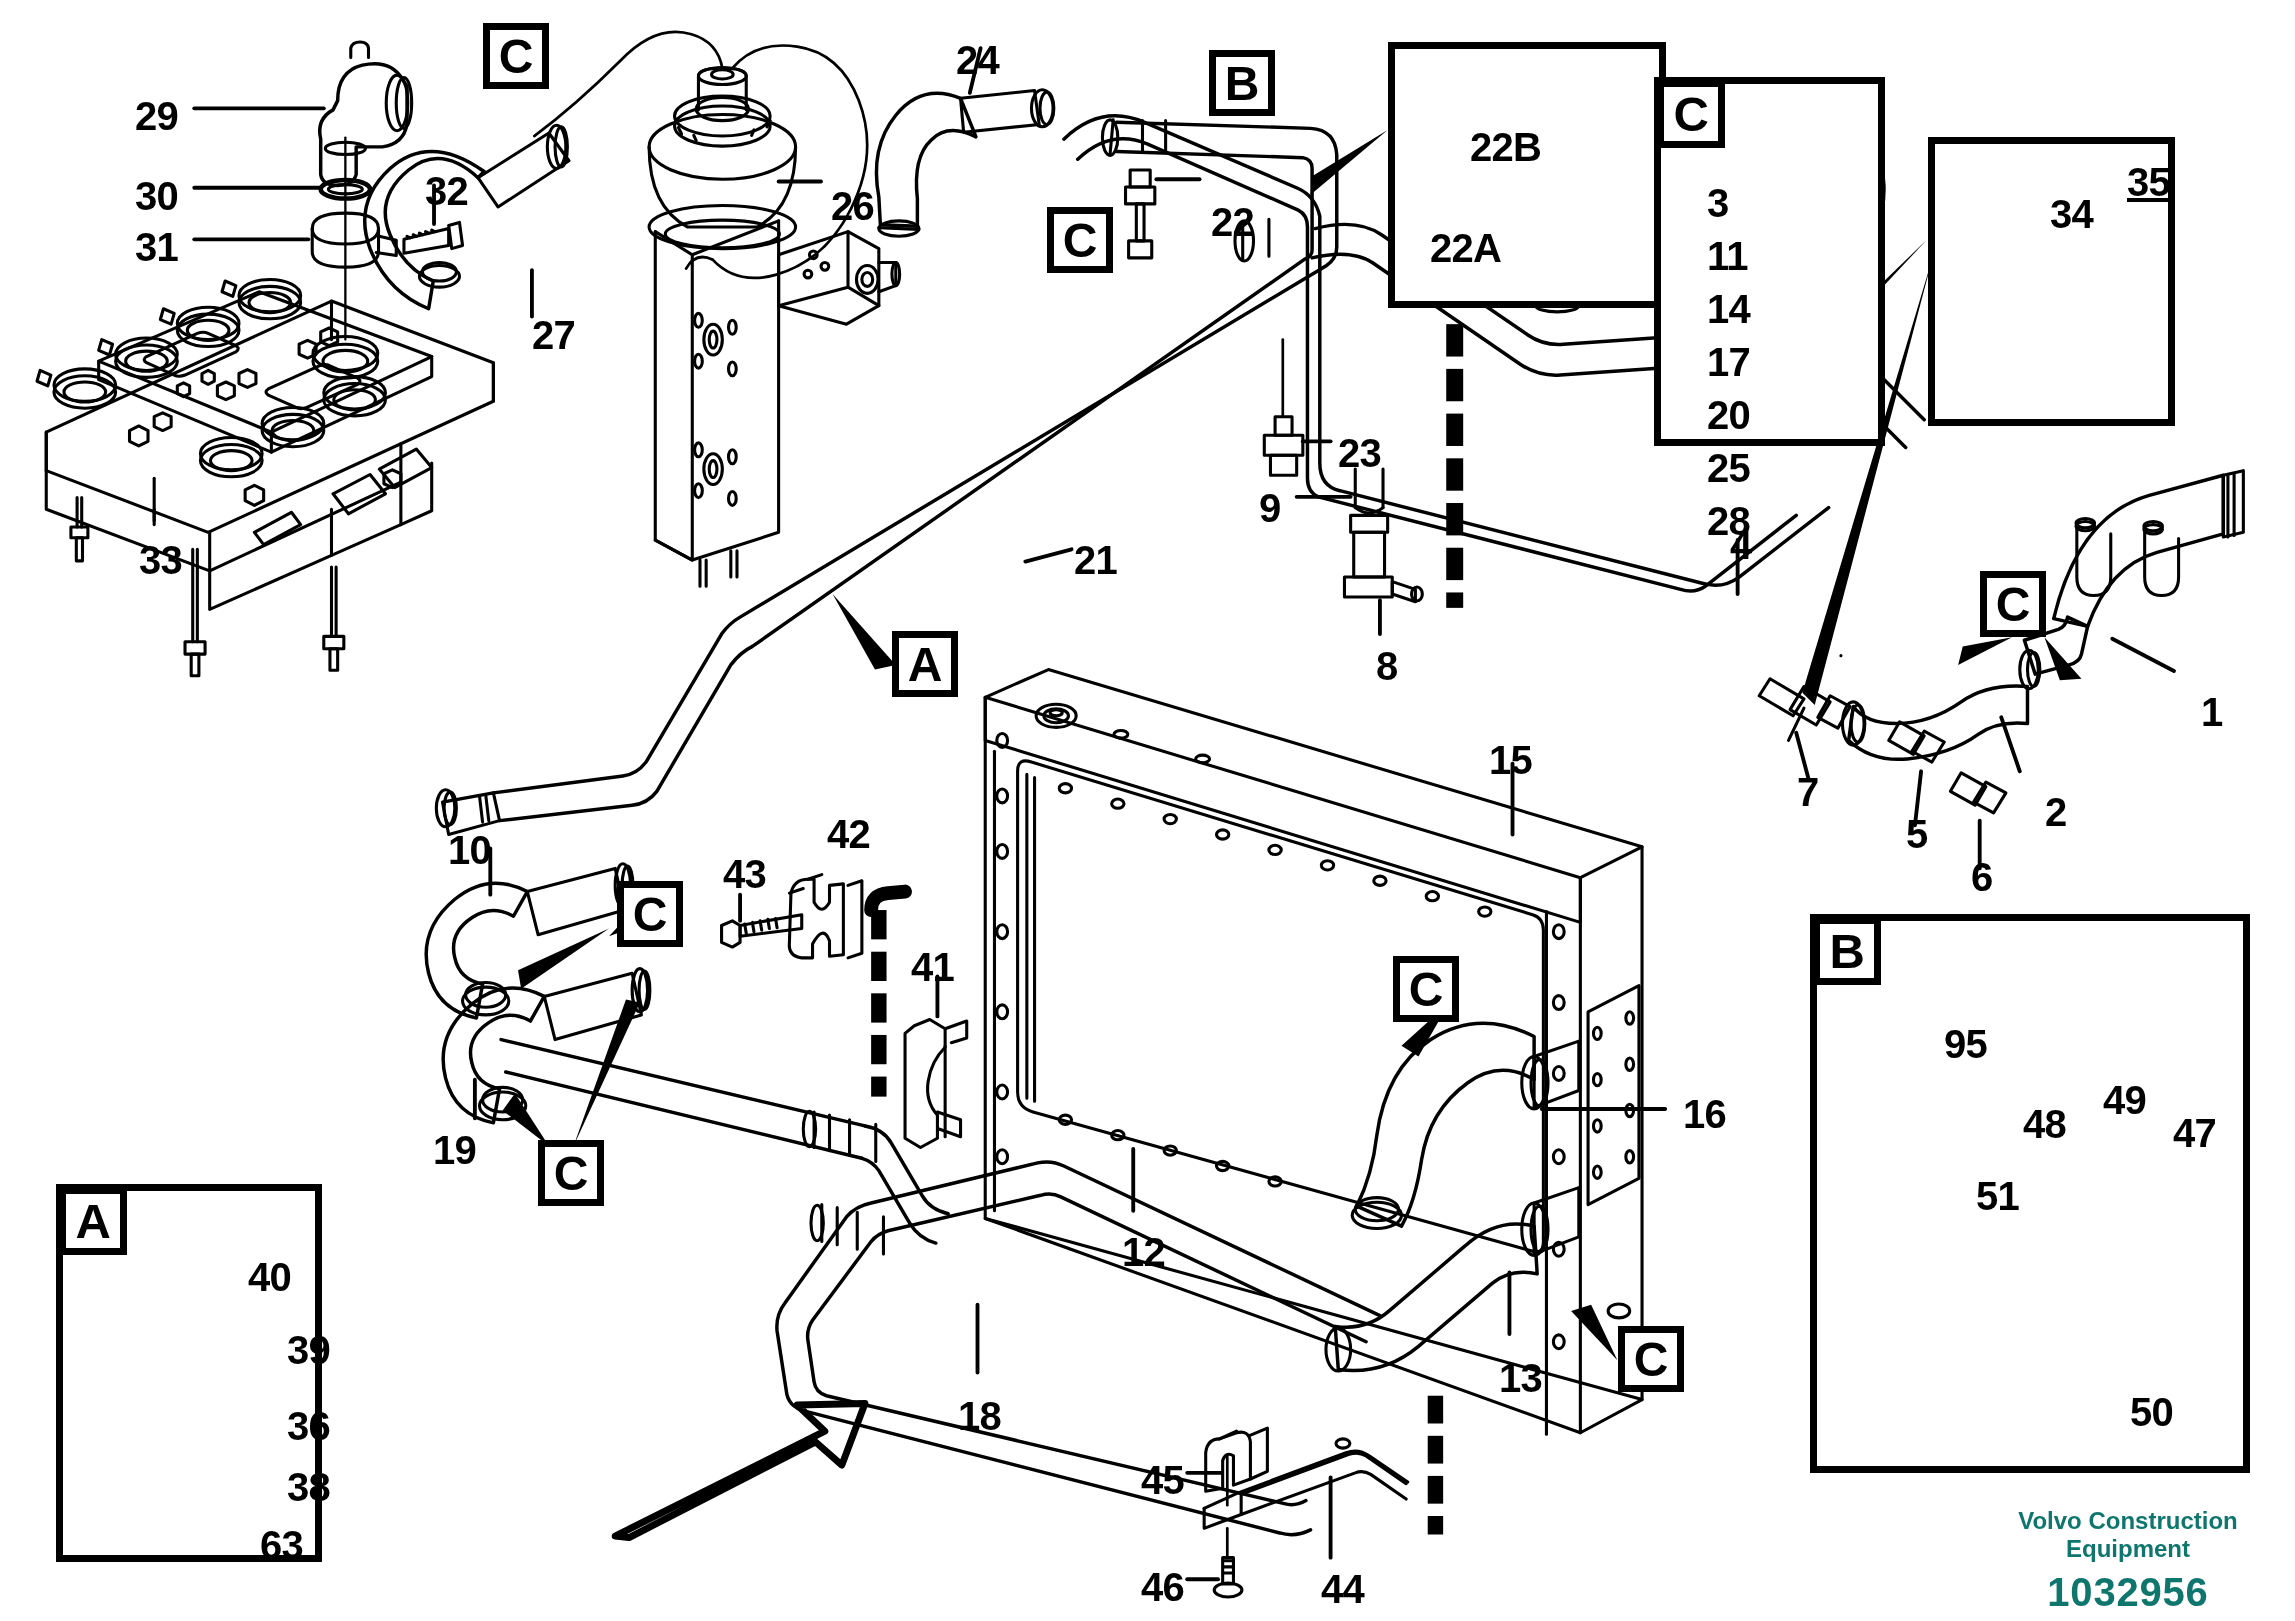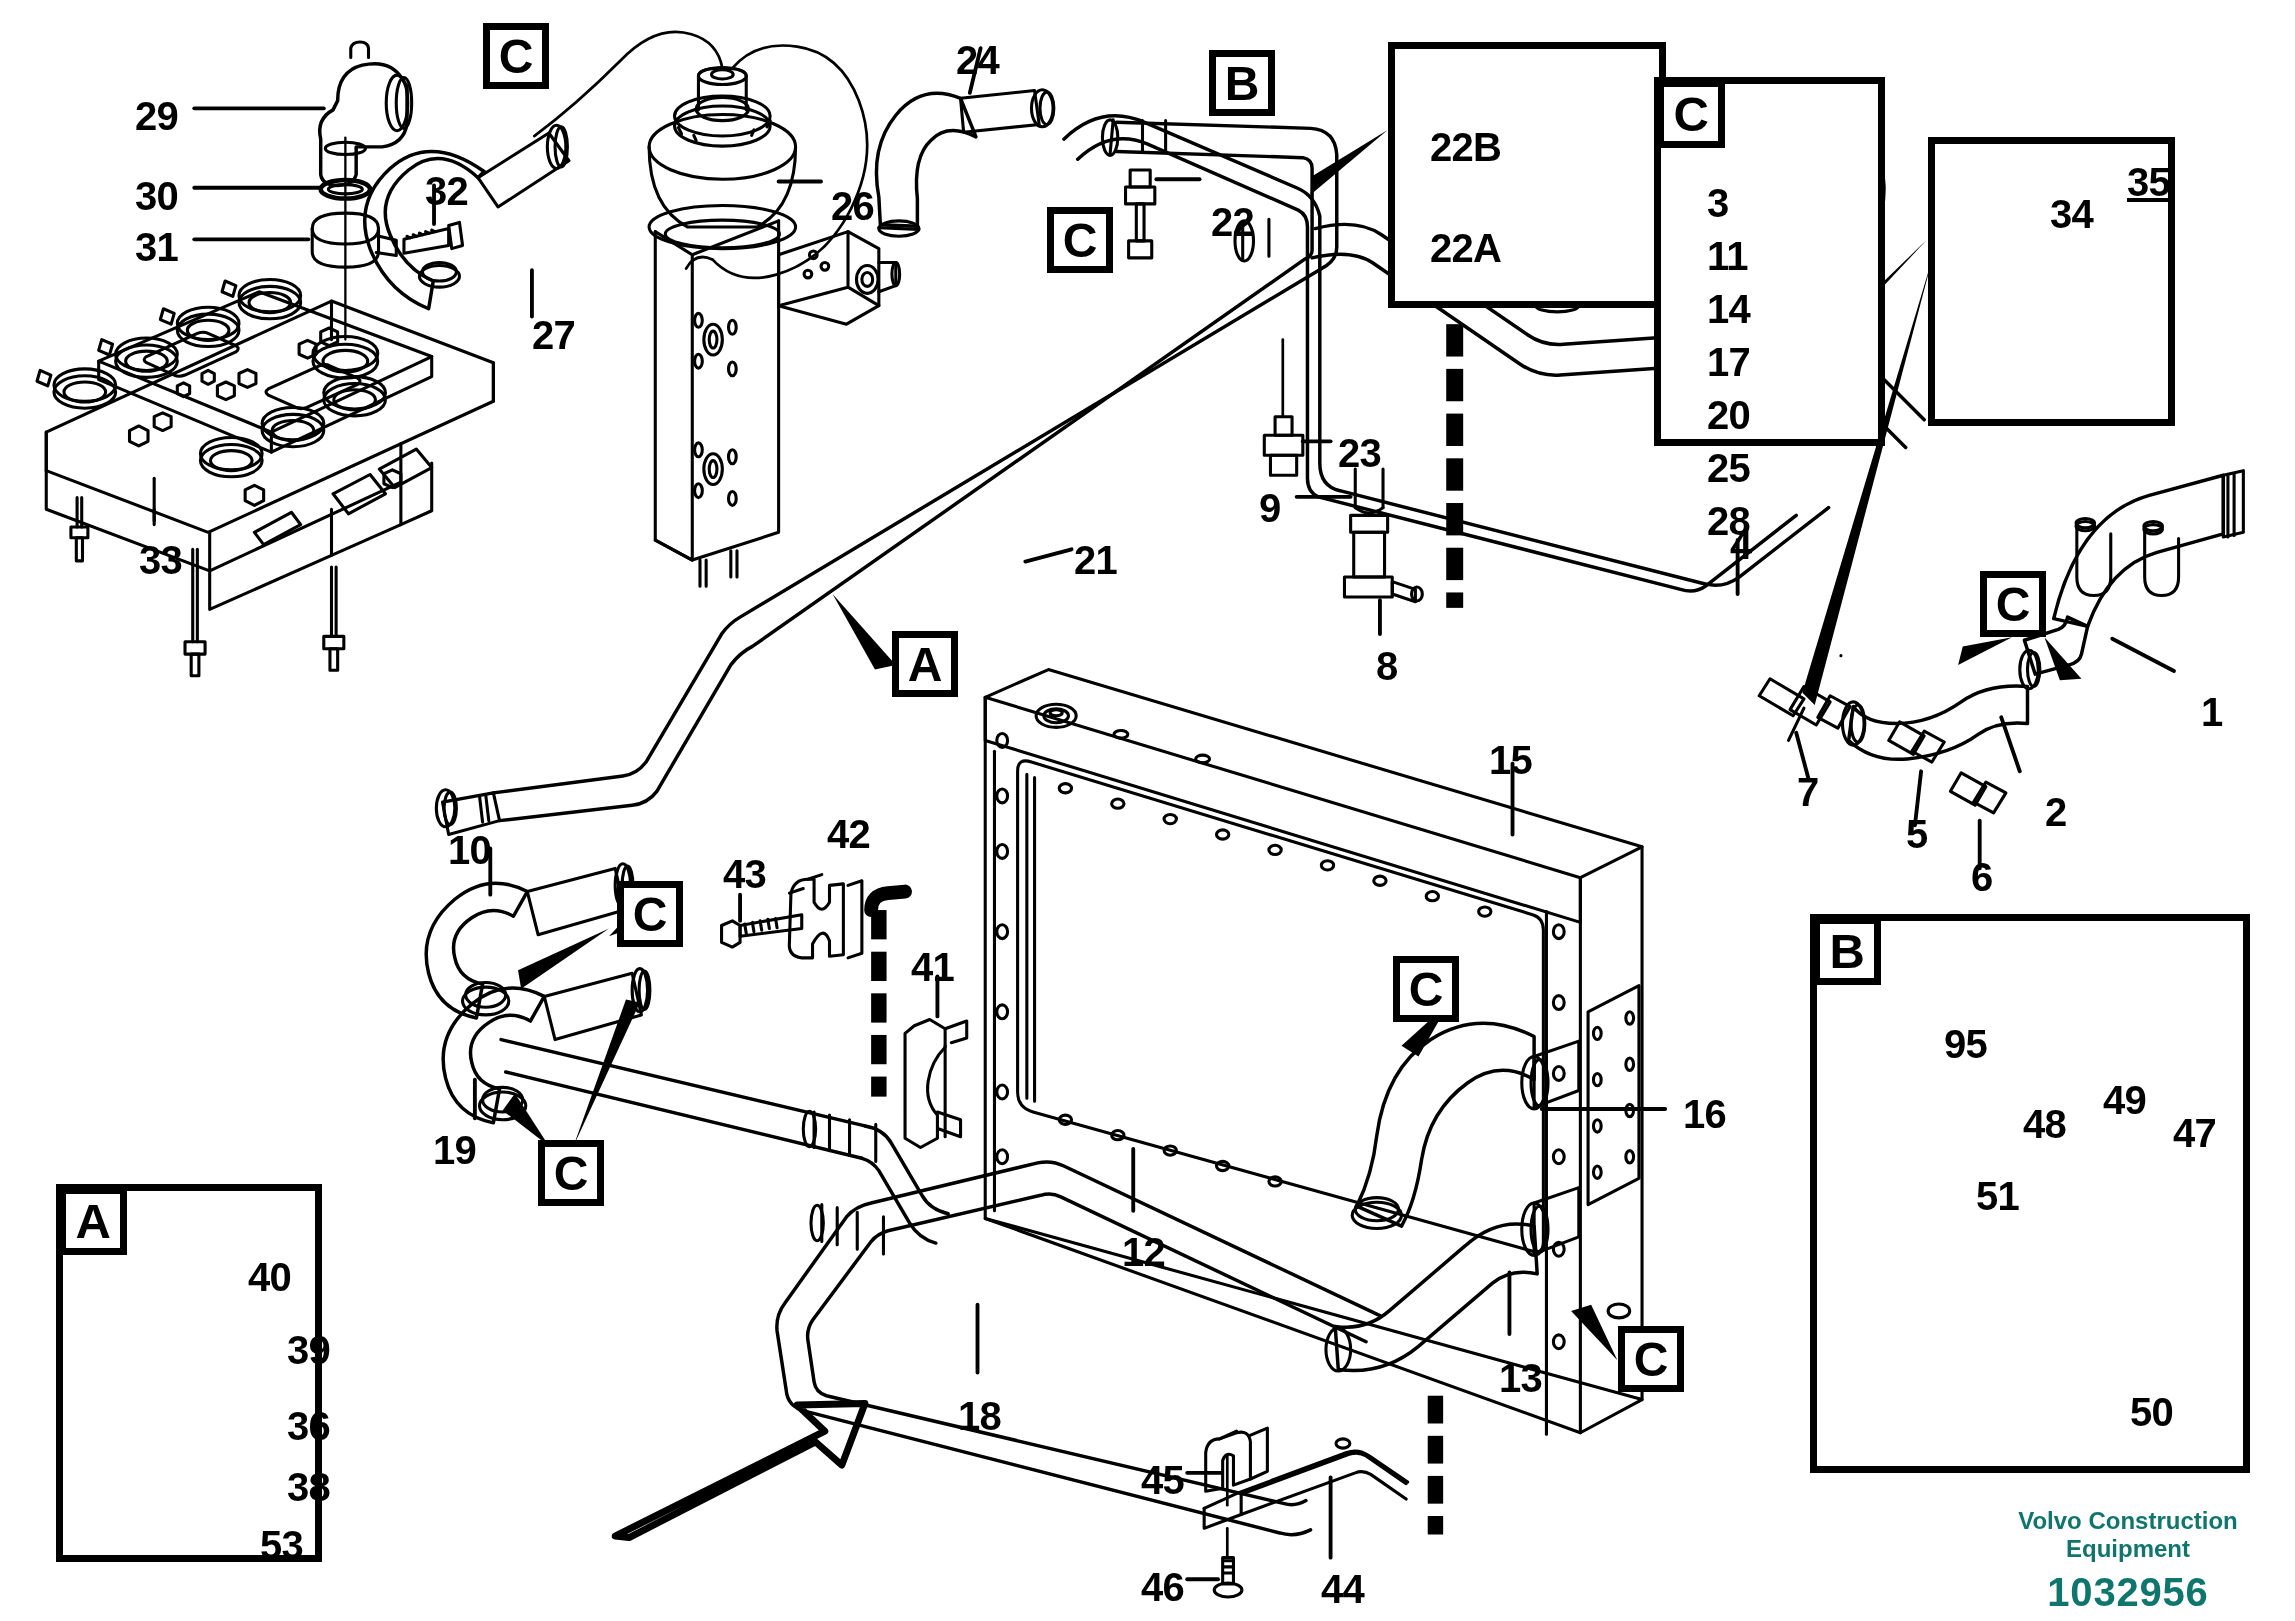--- a/index.html
+++ b/index.html
@@ -777,29 +777,29 @@
 
   <div class="panel" style="left:56px;top:1184px;width:266px;height:378px;">
     <div class="panel-tag">A</div>
   </div>
 
   <div class="panel" style="left:1810px;top:914px;width:440px;height:559px;">
     <div class="panel-tag">B</div>
   </div>
 
   <div id="panel-labels">
-      <div class="num" style="left: 1430px; top: 127px;">22B</div>
+      <div class="num" style="left: 1470px; top: 127px;">22B</div>
       <div class="num" style="left: 1430px; top: 228px; text-align: center;">22A</div>
       <div class="num" style="left: 2050px; top: 194px;">34</div>
       <div class="num" style="left: 2127px; top: 162px; text-decoration: underline;">35</div>
       <div class="num" style="left: 248px; top: 1257px;">40</div>
       <div class="num" style="left: 287px; top: 1330px;">39</div>
       <div class="num" style="left: 287px; top: 1406px;">36</div>
       <div class="num" style="left: 287px; top: 1467px;">38</div>
-      <div class="num" style="left: 260px; top: 1525px;">53</div>
+      <div class="num" style="left: 260px; top: 1525px;">63</div>
       <div class="num" style="left: 1944px; top: 1024px;">95</div>
       <div class="num" style="left: 2023px; top: 1060px; margin-top: 44px;">48</div>
       <div class="num" style="left: 2103px; top: 1080px;">49</div>
       <div class="num" style="left: 2173px; top: 1113px;">47</div>
       <div class="num" style="left: 1976px; top: 1176px;">51</div>
       <div class="num" style="left: 2130px; top: 1392px;">50</div>
     </div>
 
   <div class="footer" style="left:1974px;top:1507px;width:308px;">
     <div class="brand">Volvo Construction</div>

